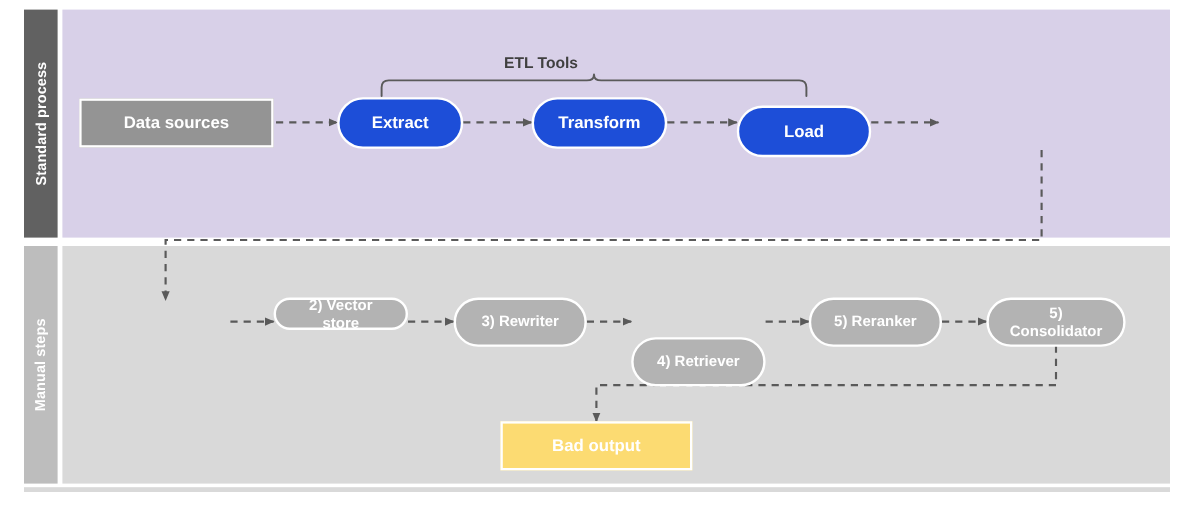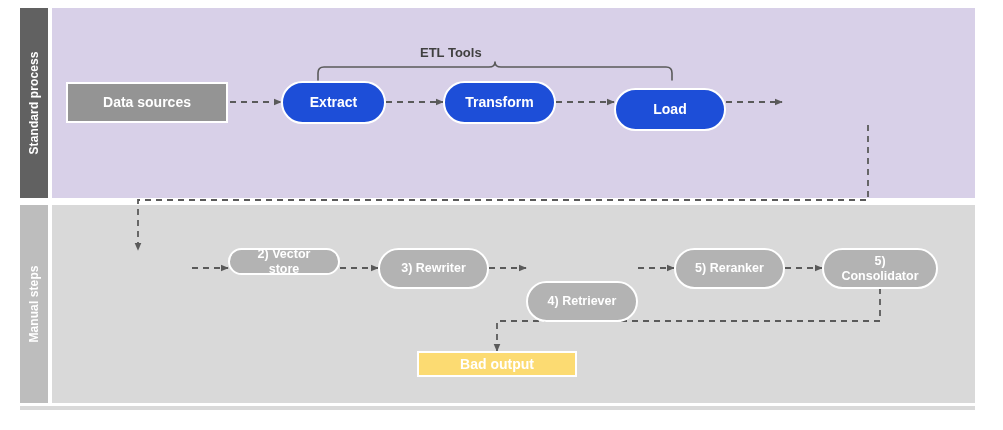--- a/index.html
+++ b/index.html
@@ -159,15 +159,15 @@
   <div class="node pill step" style="left:228px; top:248px; width:112px; height:27px; padding:0 18px;">2) Vector store</div>
 
   <div class="node pill step" style="left:378px; top:248px; width:111px; height:41px;">3) Rewriter</div>
 
   <div class="node pill step" style="left:526px; top:248px; width:112px; height:41px;margin-top:33px;">4) Retriever</div>
 
   <div class="node pill step" style="left:674px; top:248px; width:111px; height:41px;">5) Reranker</div>
 
   <div class="node pill step" style="left:822px; top:248px; width:116px; height:41px; padding:0 14px;">5) Consolidator</div>
 
-  <div class="node rect yellow" style="left:417px; top:351px; width:160px; height:26px;">Bad output</div>
+  <div class="node rect yellow" style="left:417px; top:351px; width:160px; height:41px;">Bad output</div>
 
 </div>
 
 </body></html>

